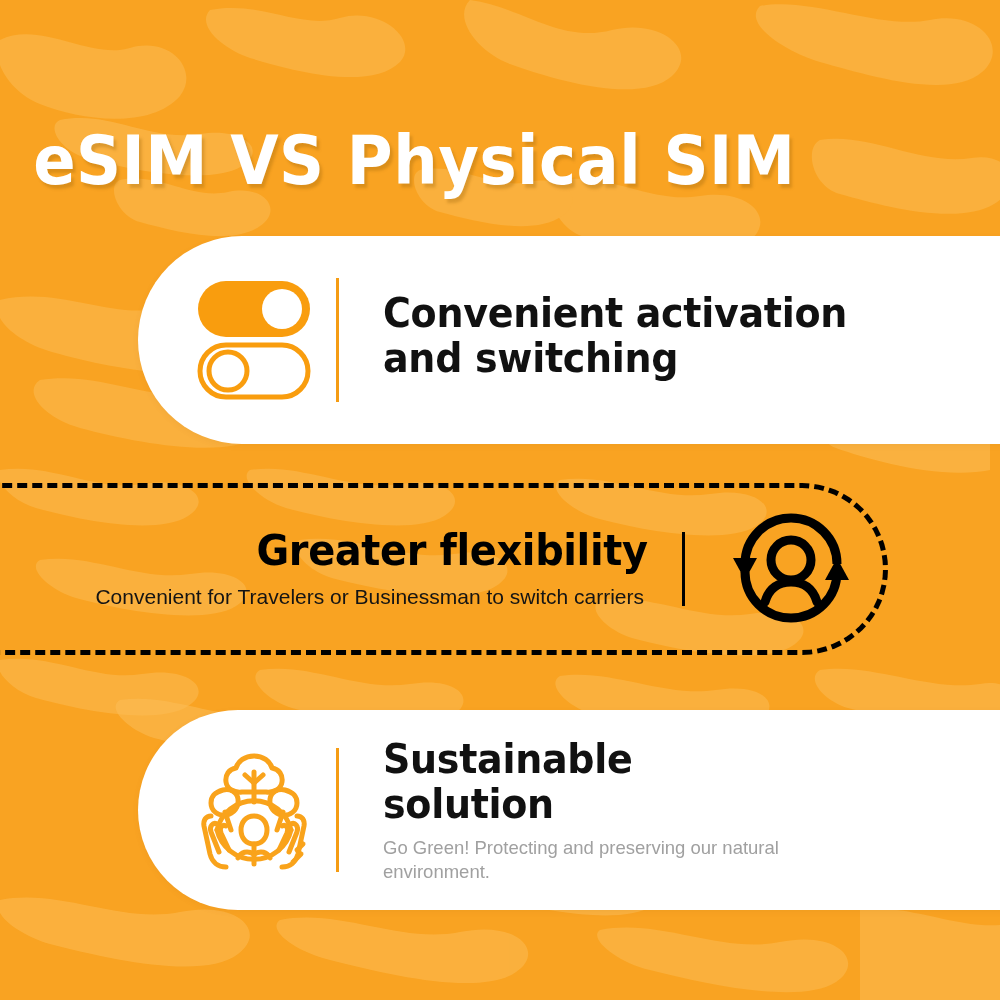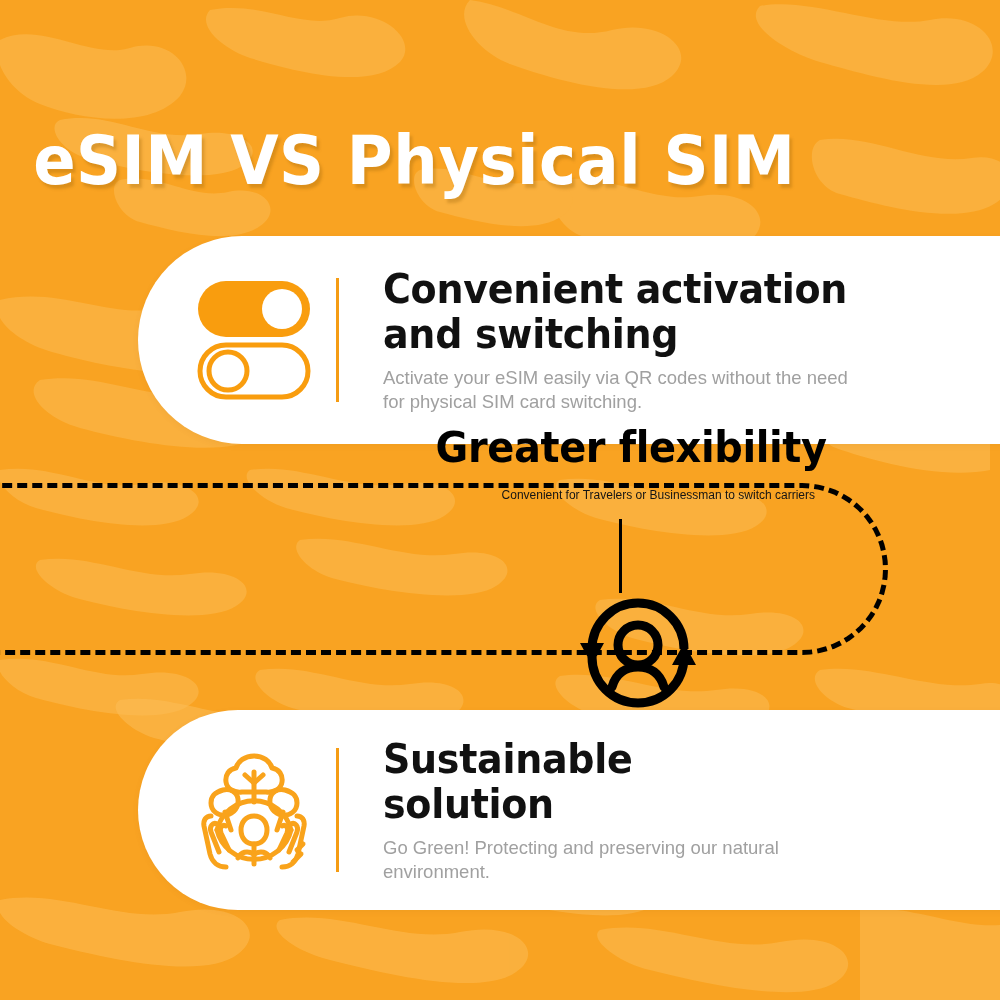--- a/index.html
+++ b/index.html
@@ -119,42 +119,41 @@
     border-bottom-right-radius: 88px;
     box-sizing: border-box;
     display: flex;
     align-items: center;
     justify-content: flex-end;
   }
   .band-inner {
     display: flex;
     align-items: center;
     padding-right: 22px;
-    flex-direction: column;
   }
   .band-text {
     text-align: right;
     padding-right: 34px;
   }
   .band-title {
     color: #000000;
     font-family: "DejaVu Sans", sans-serif;
     font-weight: bold;
     font-size: 42px;
     line-height: 48px;
     letter-spacing: -0.4px;
     transform: scaleX(0.95);
     transform-origin: right center;
     margin: 0 0 10px 0;
   }
   .band-desc {
     color: #141414;
-    font-size: 12px;
+    font-size: 21px;
     line-height: 23px;
-    margin: 12px;
+    margin: 4px;
     text-align: right;
   }
   .band-divider {
     width: 3px;
     height: 74px;
     background: #000000;
     margin-right: 36px;
     flex: 0 0 auto;
   }
   .band-icon {
@@ -224,22 +223,20 @@
         <rect x="6" y="66" width="108" height="52" rx="26" fill="#ffffff" stroke="#f99d0e" stroke-width="5"></rect>
         <circle cx="34" cy="92" r="19" fill="#ffffff" stroke="#f99d0e" stroke-width="5"></circle>
       </svg>
     </div>
 
     <div class="card-divider"></div>
 
     <div class="card-text">
       <h2 class="card-title">Convenient activation
 and switching</h2>
-      <p class="card-desc">Activate your eSIM easily via QR codes without the need
-for physical SIM card switching.</p>
     </div>
   </div>
 
   <div class="band">
     <div class="band-inner">
 
       <div class="band-text">
         <h2 class="band-title">Greater flexibility</h2>
         <p class="band-desc">Convenient for Travelers or Businessman to switch carriers</p>
       </div>

